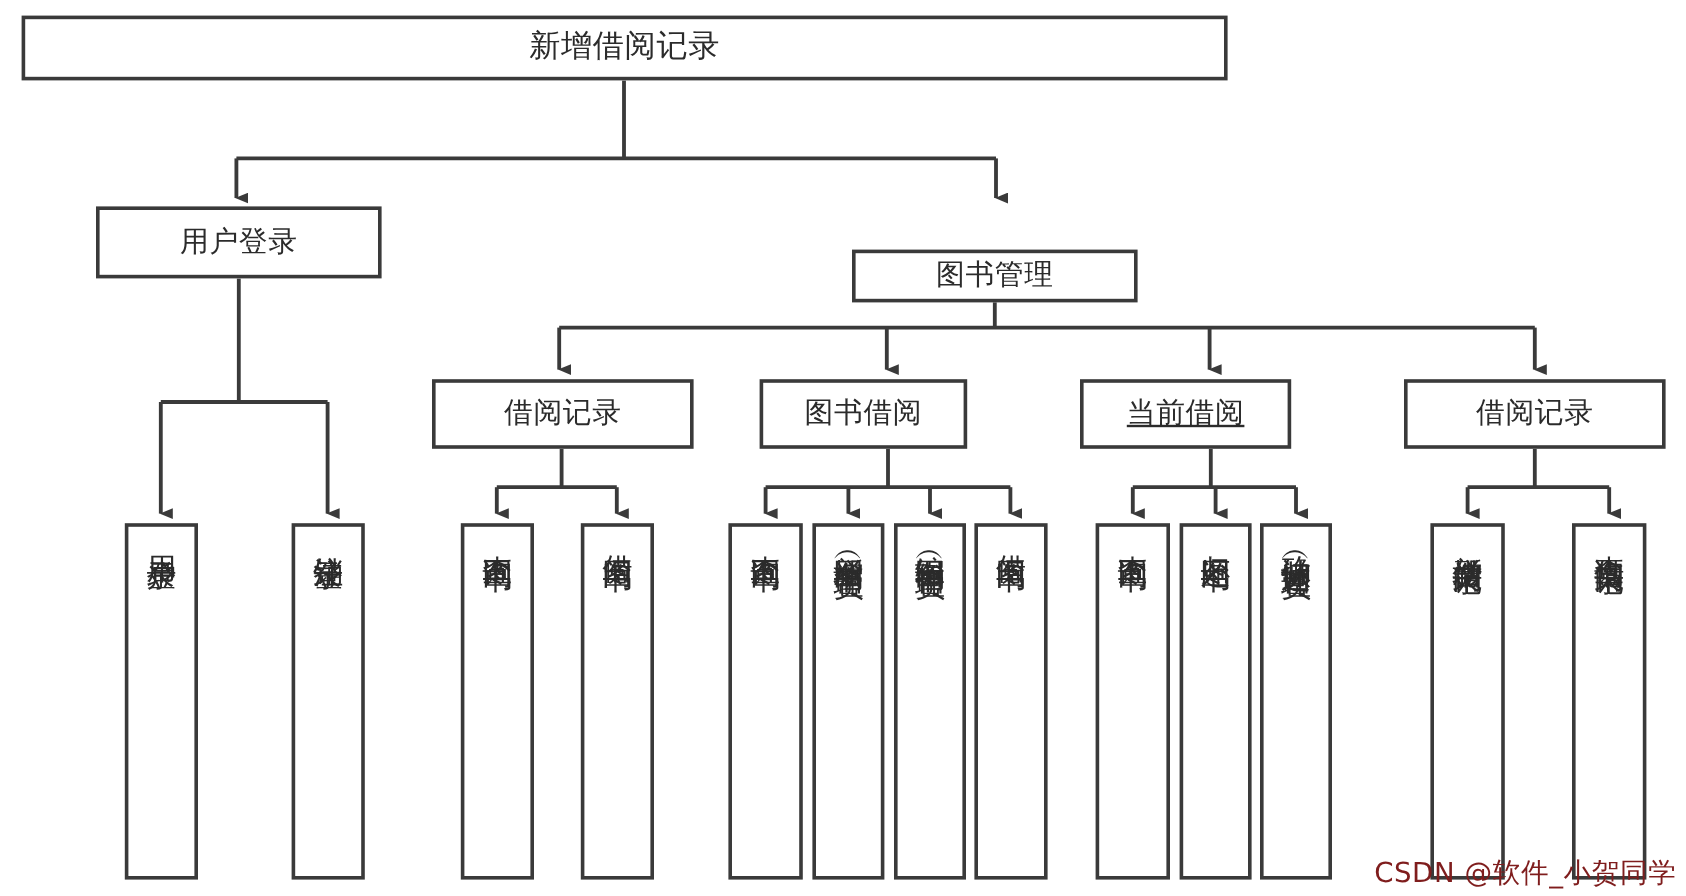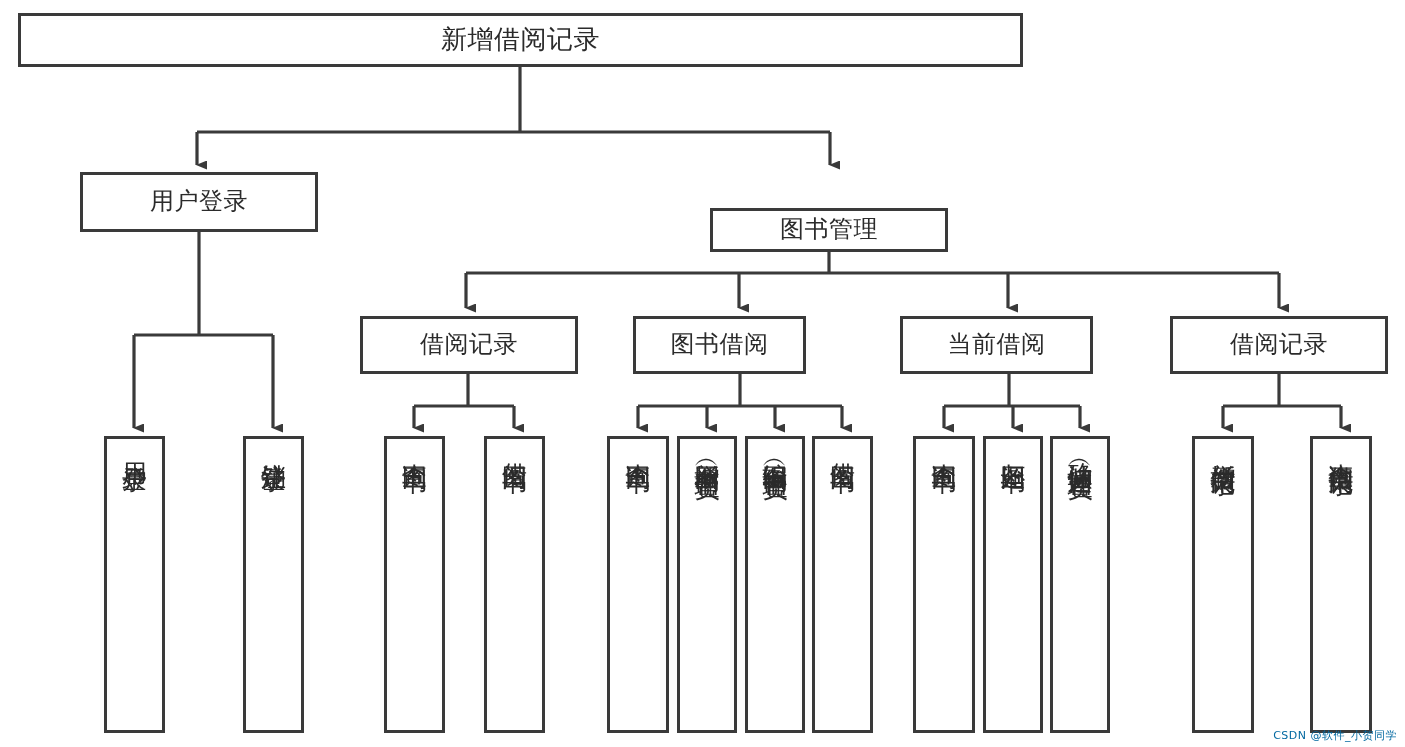--- a/index.html
+++ b/index.html
@@ -62,22 +62,22 @@
     font-size: 25px;
     line-height: 1.0;
     letter-spacing: 2px;
     white-space: nowrap;
     max-height: 100%;
   }
   .watermark {
     position: absolute;
     right: 8px;
     bottom: 4px;
-    font-size: 11px;
-    color: #0369a1;
+    font-size: 23px;
+    color: #7f1d1d;
     letter-spacing: 0.5px;
     white-space: nowrap;
     font-family: "DejaVu Sans", "Liberation Sans", sans-serif;
   }
 </style>
 </head>
 <body>
 
 <div id="canvas">
 
@@ -144,21 +144,21 @@
   </div>
 
   <div class="node horiz mid" style="left:360px; top:316px; width:218px; height:58px;">
     <span class="node-label">借阅记录</span>
   </div>
 
   <div class="node horiz mid" style="left:633px; top:316px; width:173px; height:58px;">
     <span class="node-label">图书借阅</span>
   </div>
 
-  <div class="node horiz mid" style="left:900px; top:316px; width:193px; height:58px;">
+  <div class="node horiz mid" style="left:900px; top:316px; width:176px; height:58px;text-decoration:underline;">
     <span class="node-label">当前借阅</span>
   </div>
 
   <div class="node horiz mid" style="left:1170px; top:316px; width:218px; height:58px;">
     <span class="node-label">借阅记录</span>
   </div>
 
   <div class="node leaf" style="left:104px; top:436px; width:61px; height:297px;">
     <span class="node-label">用户登录</span>
   </div>

